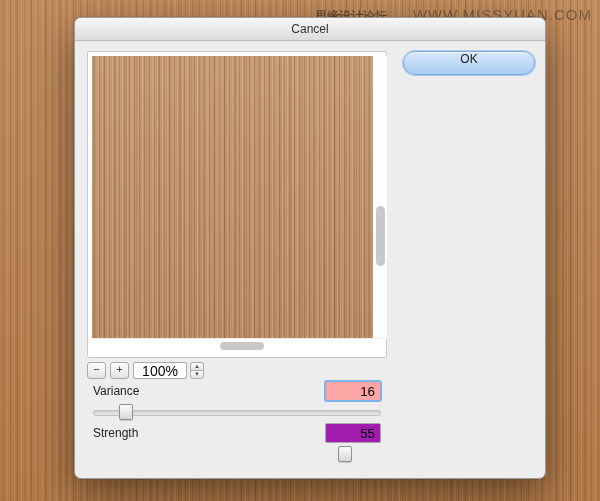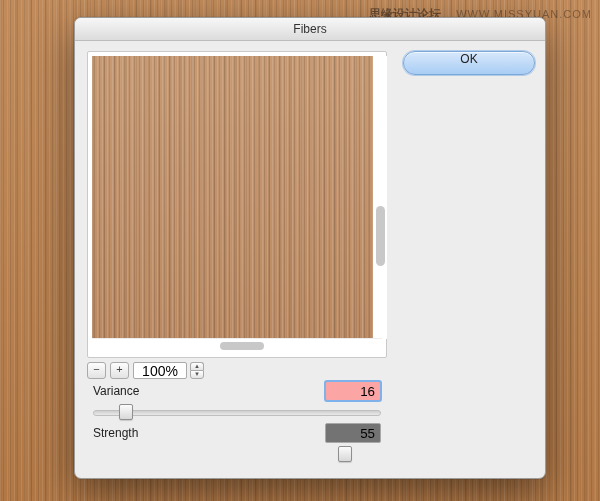--- a/index.html
+++ b/index.html
@@ -9,21 +9,21 @@
     background:
       repeating-linear-gradient(90deg,
         rgba(255,255,255,0.10) 0 1px, rgba(0,0,0,0) 1px 3px,
         rgba(0,0,0,0.10) 3px 4px, rgba(0,0,0,0) 4px 7px),
       repeating-linear-gradient(90deg,
         rgba(0,0,0,0.05) 0 2px, rgba(0,0,0,0) 2px 9px,
         rgba(255,255,255,0.05) 9px 10px, rgba(0,0,0,0) 10px 15px),
       linear-gradient(#c08a5a,#b17846);
   }
   .watermark{position:absolute;top:6px;right:8px;color:rgba(0,0,0,.45);font-weight:bold;font-size:12px;white-space:nowrap;}
-  .watermark .sub{font-weight:normal;color:rgba(0,0,0,.35);letter-spacing:1px;margin-left:12px;font-size:11px;}
+  .watermark .sub{font-weight:normal;color:rgba(0,0,0,.35);letter-spacing:1px;margin-left:22px;font-size:15px;}
 
   .dialog{position:absolute;left:74px;top:17px;width:470px;height:460px;
     background:#ededed;border:1px solid #9b9b9b;border-radius:7px;
     box-shadow:0 15px 40px rgba(0,0,0,.45),0 0 0 1px rgba(0,0,0,.05);
     overflow:hidden;}
   .titlebar{height:22px;line-height:22px;text-align:center;font-size:12px;color:#333;
     background:linear-gradient(#f7f7f7,#dcdcdc);border-bottom:1px solid #bcbcbc;}
   .body{display:flex;height:calc(100% - 22px);}
   .left{flex:1;padding:10px 10px 8px 12px;display:flex;flex-direction:column;}
   .right{width:130px;padding:10px 12px 10px 6px;}
@@ -48,21 +48,21 @@
     background:linear-gradient(#fdfdfd,#e3e3e3);font-size:11px;line-height:12px;text-align:center;color:#444;cursor:pointer;}
   .zoomval{border:1px solid #aaa;background:#fff;height:15px;width:52px;font-size:14px;
     display:inline-flex;align-items:center;justify-content:center;border-radius:2px;}
   .stepper{display:inline-flex;flex-direction:column;margin-left:-1px;}
   .stepper span{width:12px;height:7px;border:1px solid #aaa;background:linear-gradient(#fff,#e4e4e4);font-size:7px;line-height:6px;text-align:center;color:#555;}
   .stepper span:first-child{border-radius:3px 3px 0 0;border-bottom:none;}
   .stepper span:last-child{border-radius:0 0 3px 3px;}
 
   .param{display:flex;align-items:center;margin-top:2px;padding:0 6px;}
   .param-label{width:78px;color:#222;}
-  .param input.val{width:44px;height:18px;border:1px solid #a8a8a8;background:#737373;text-align:right;
+  .param input.val{width:44px;height:18px;border:1px solid #a8a8a8;background:#a21caf;text-align:right;
     padding:0 5px;font:12px/18px inherit;border-radius:2px;}
   .param input.val.focused{outline:2px solid #7fb2ea;outline-offset:-1px;background:#fca5a5;}
   .slider-row{padding:2px 6px 0 6px;}
   .slider{position:relative;height:18px;}
   .track{position:absolute;left:0;right:0;top:7px;height:4px;border-radius:3px;
     background:linear-gradient(#cfcfcf,#e9e9e9);border:1px solid #bfbfbf;}
   .thumb{position:absolute;top:1px;width:12px;height:14px;border:1px solid #8f8f8f;border-radius:2px;
     background:linear-gradient(#fbfbfb,#d8d8d8);box-shadow:0 1px 1px rgba(0,0,0,.15);}
   .btn{display:inline-block;min-width:96px;height:22px;border:1px solid #a7a7a7;border-radius:12px;
     background:linear-gradient(#fefefe,#ededed);font:12px/20px inherit;color:#222;text-align:center;cursor:pointer;
@@ -74,21 +74,21 @@
 </head>
 <body>
 
 <div class="wood"></div>
 <div class="watermark">
   <span>思缘设计论坛</span>
   <span class="sub">WWW.MISSYUAN.COM</span>
 </div>
 
 <div class="dialog">
-  <div class="titlebar">Fibers</div>
+  <div class="titlebar">Cancel</div>
   <div class="body">
     <div class="left">
 
       <div class="preview-wrap">
         <div class="preview"></div>
         <div class="vscroll">
           <div class="vthumb"></div>
         </div>
         <div class="hscroll">
           <div class="hthumb"></div>

